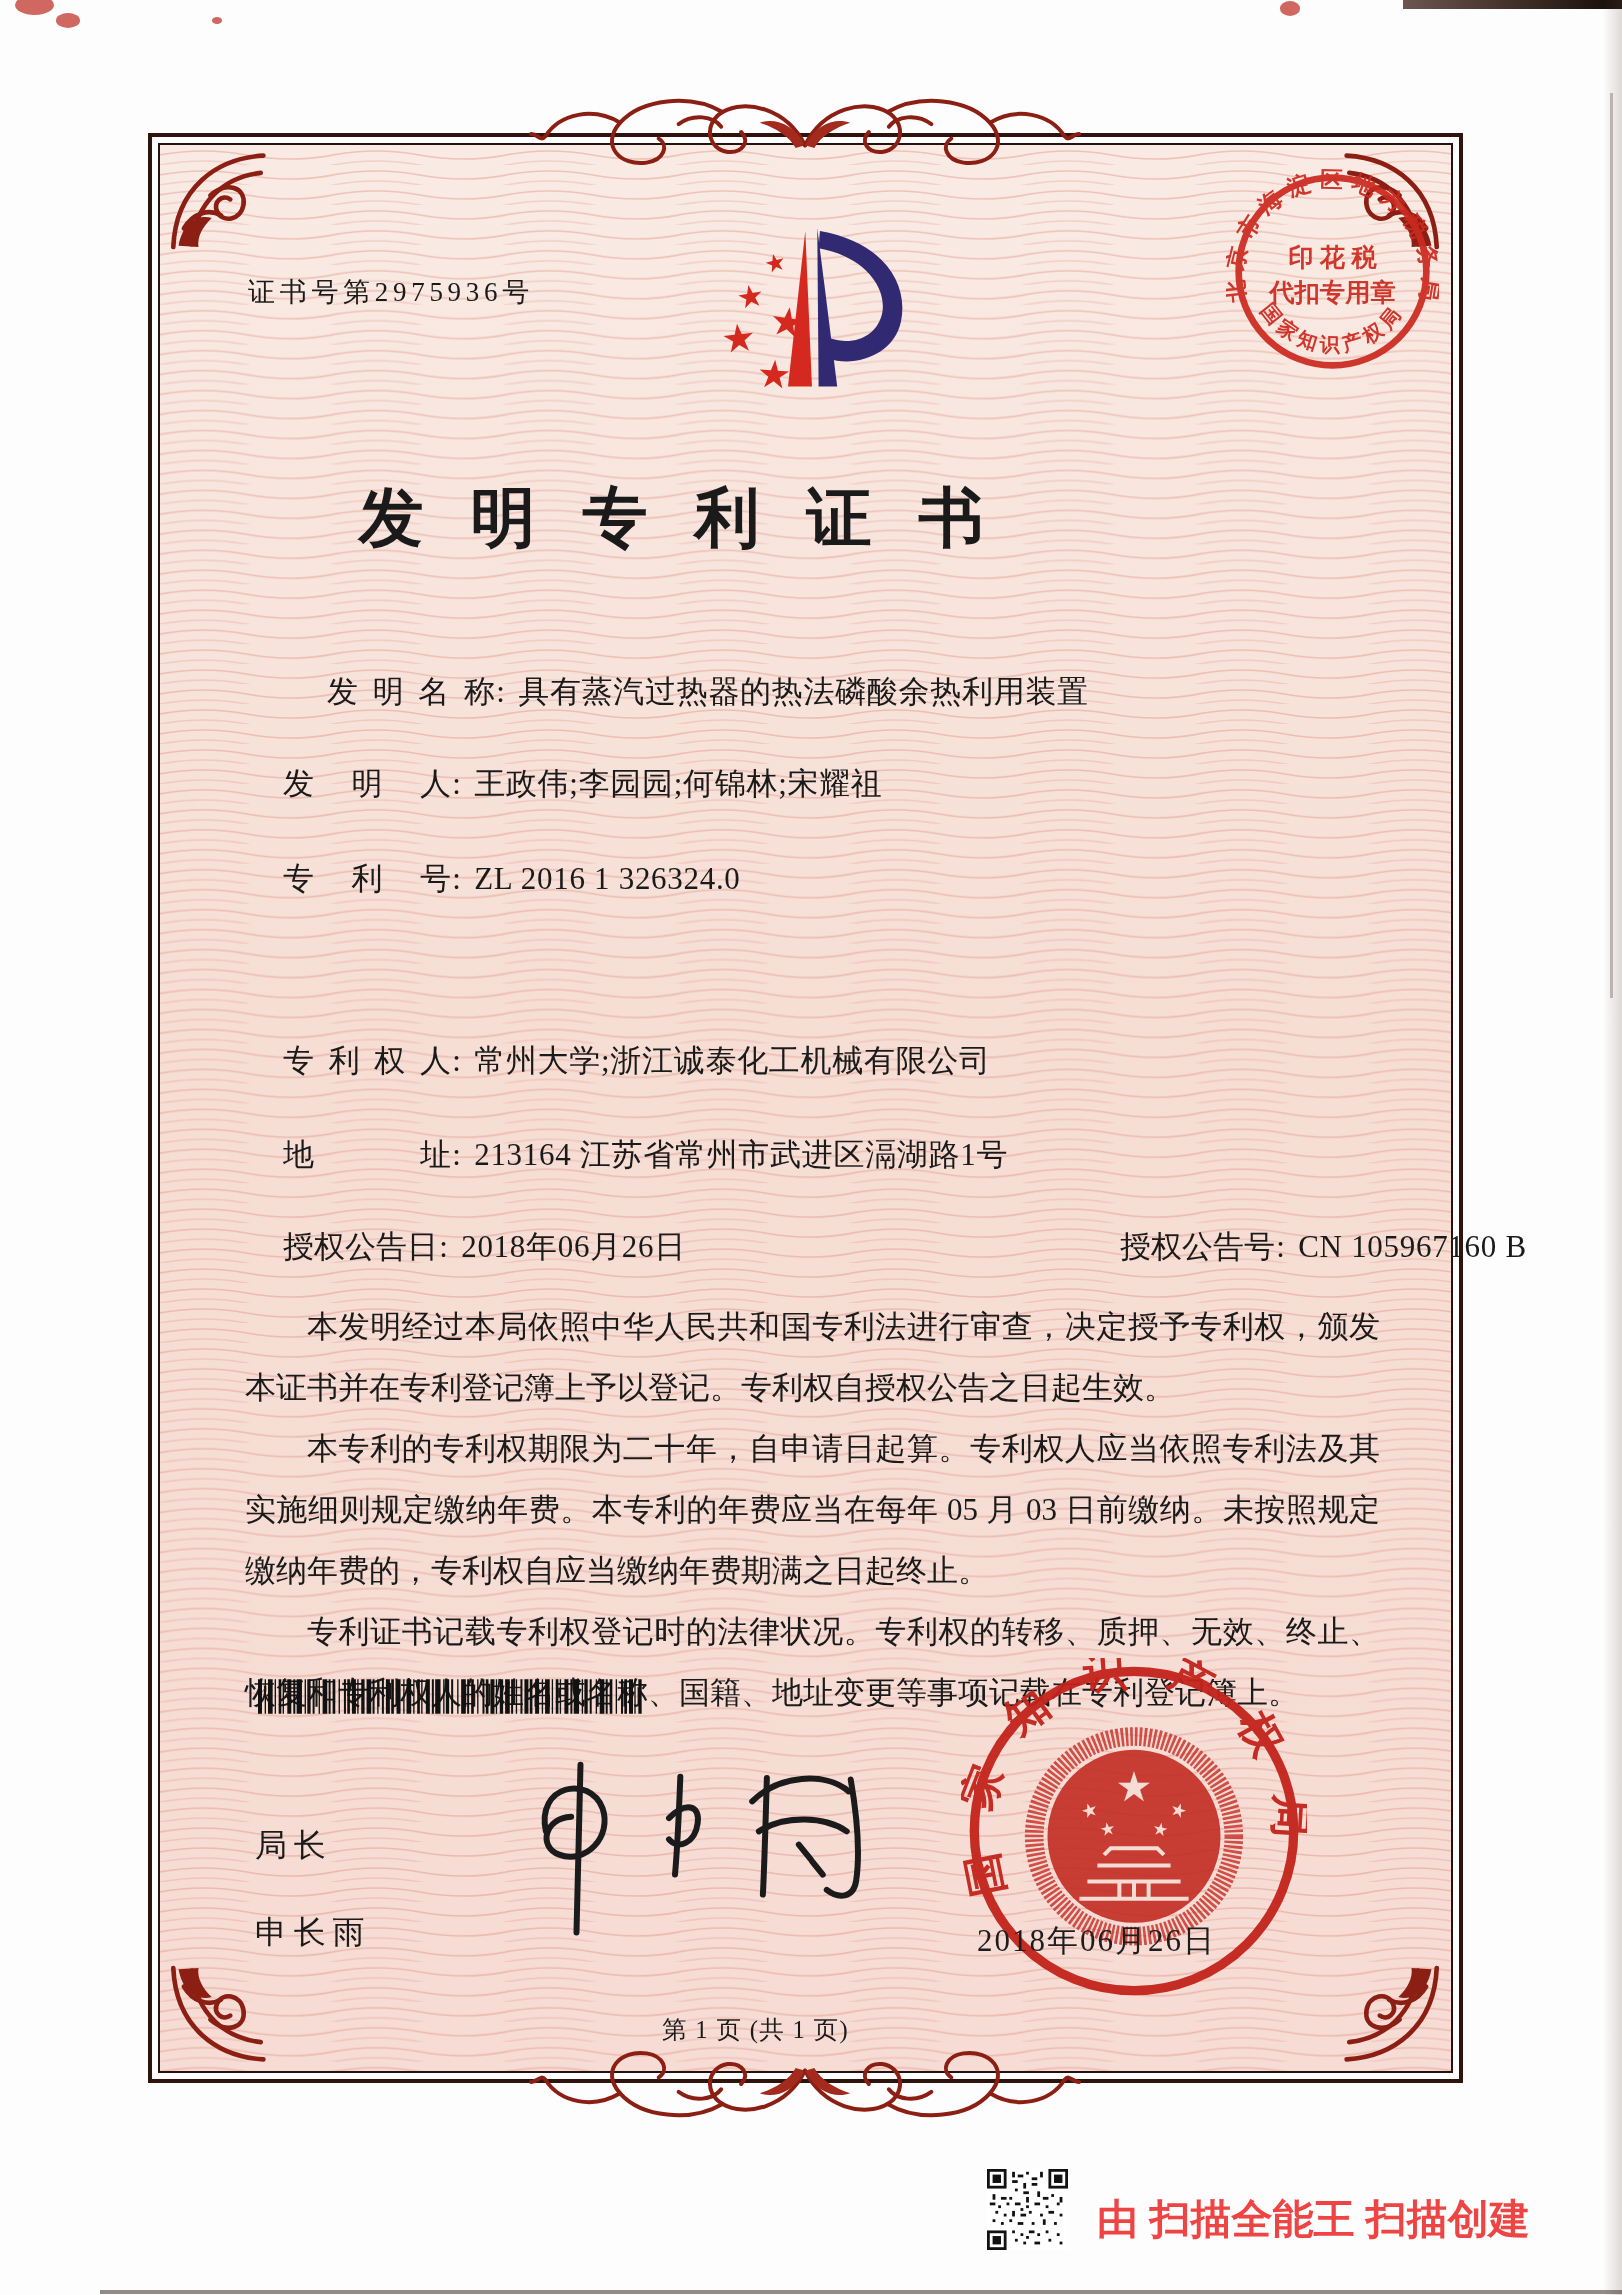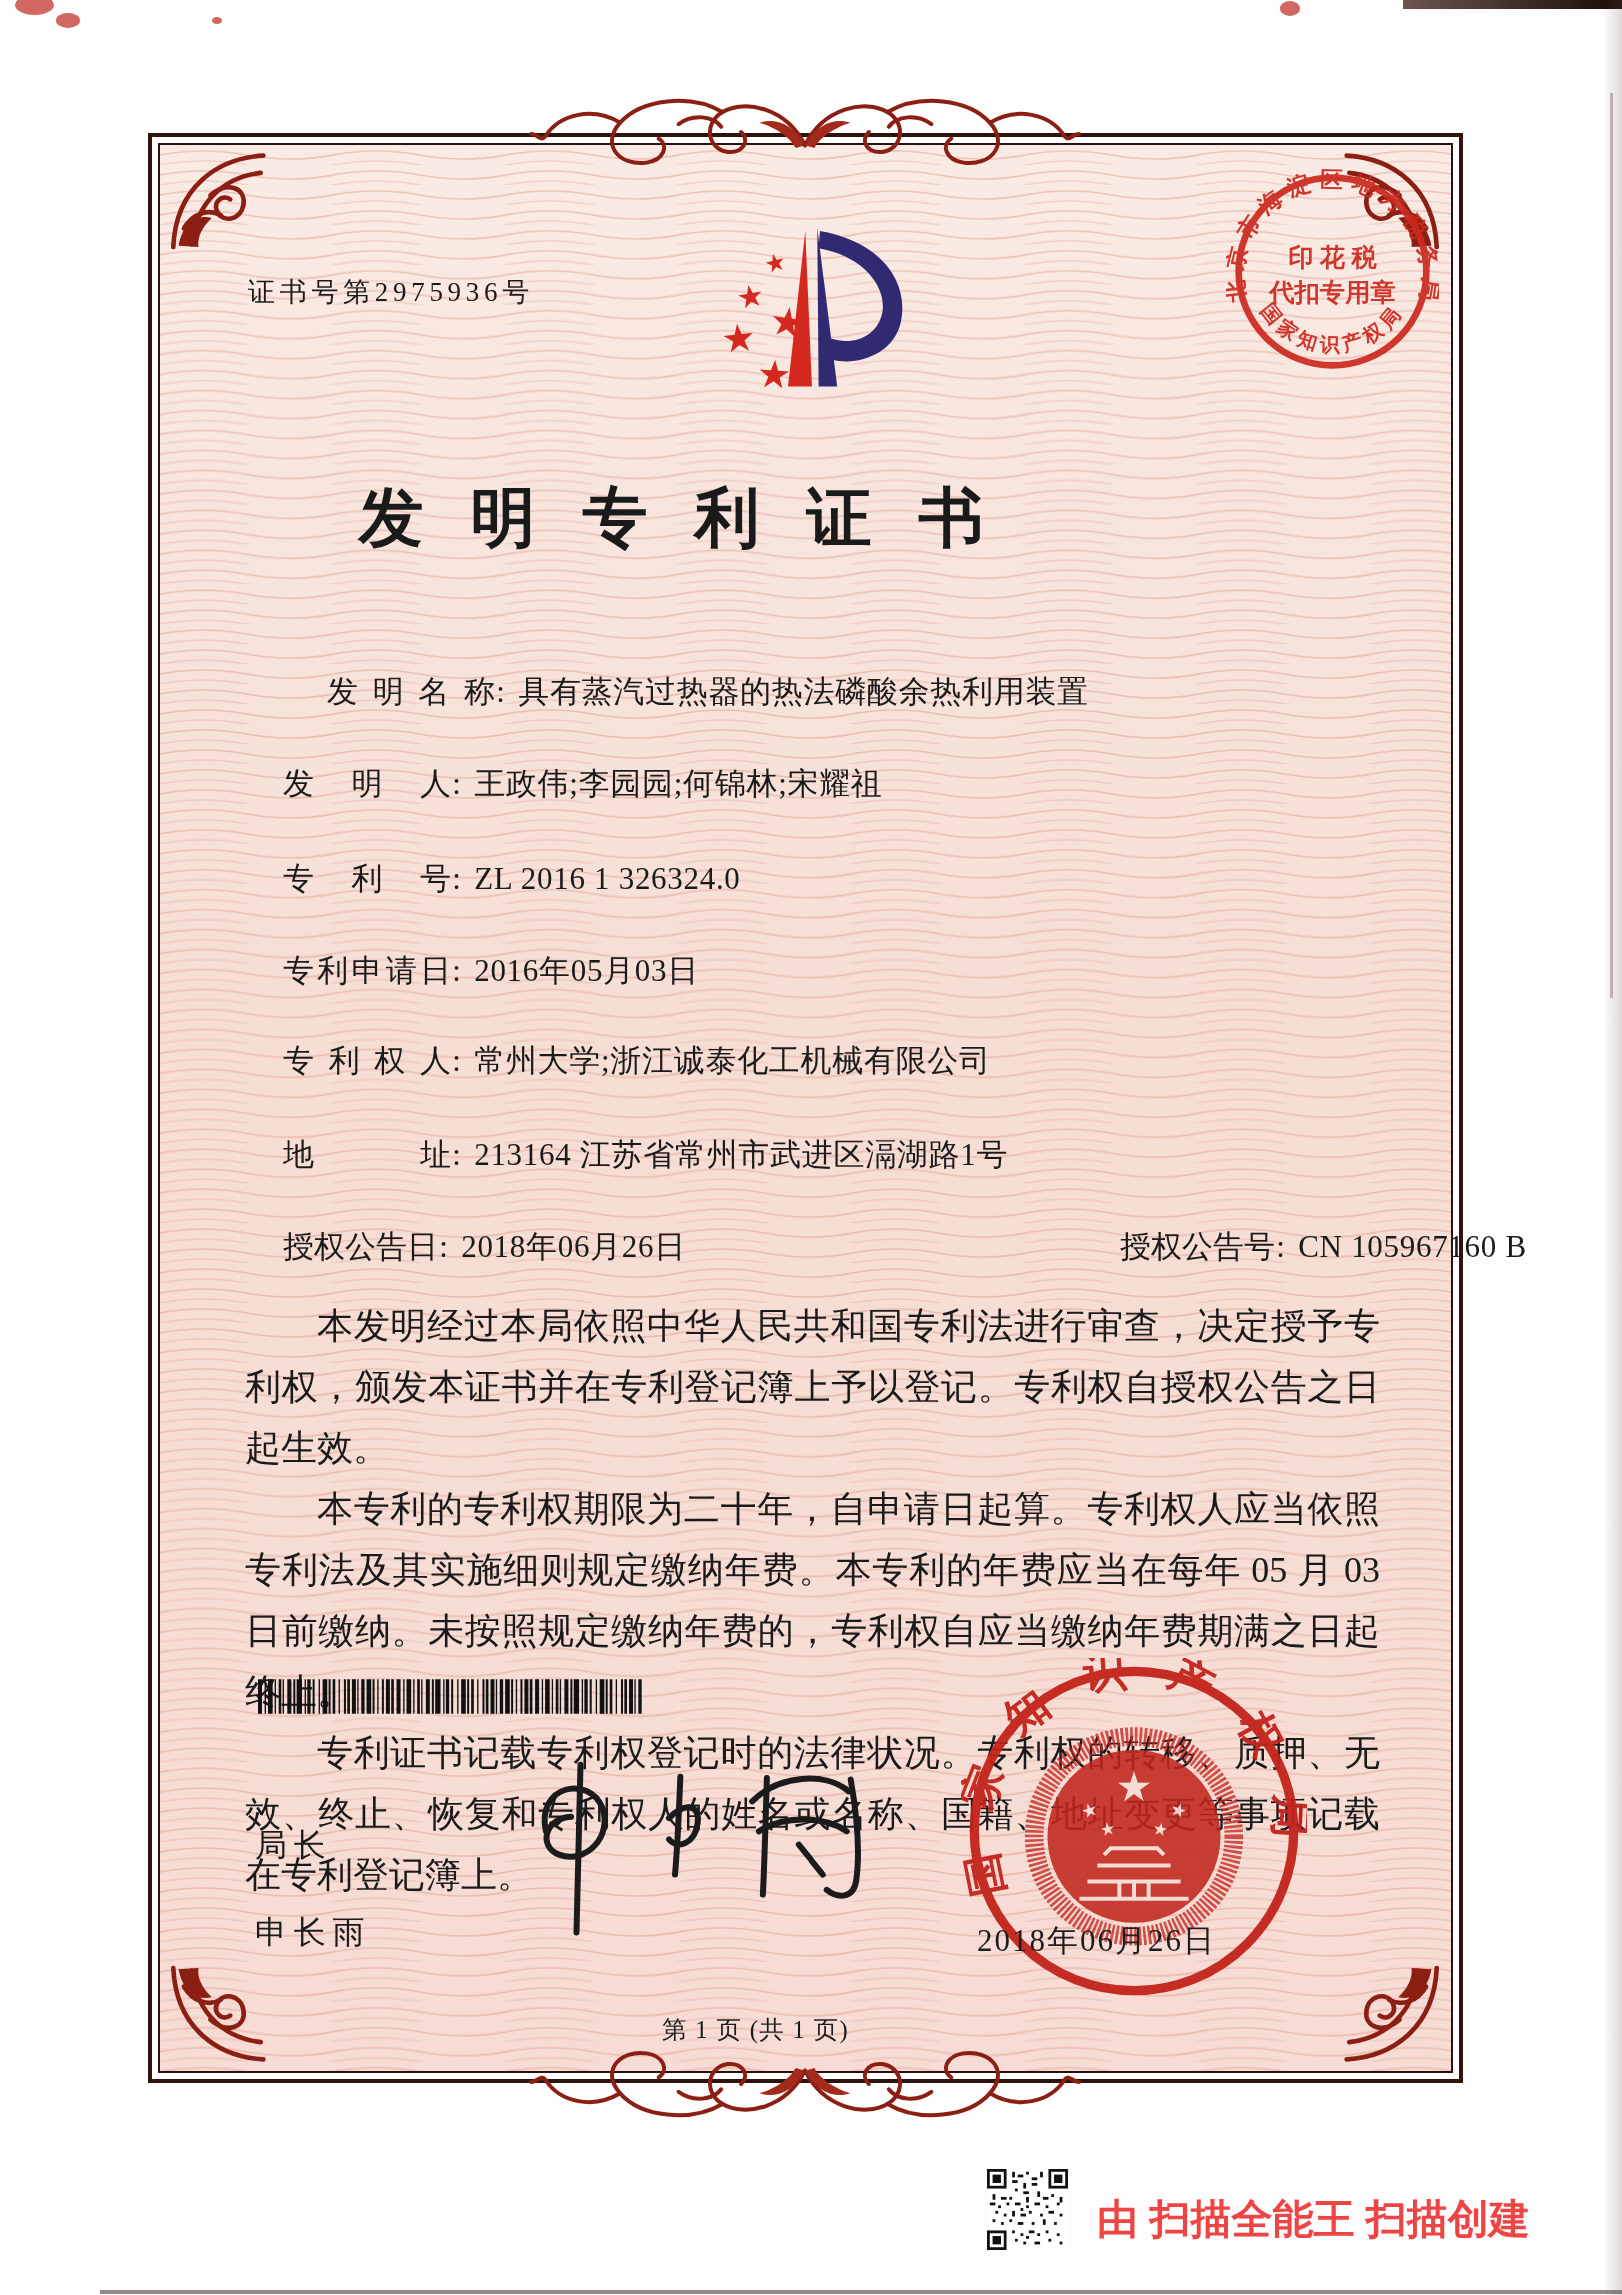--- a/index.html
+++ b/index.html
@@ -23,21 +23,21 @@
   .cert-no{position:absolute;left:248px;top:274px;font-size:27px;letter-spacing:4.7px;z-index:4;}
   .logo{position:absolute;left:675px;top:212px;z-index:4;}
   .tax-stamp{position:absolute;left:1226px;top:165px;z-index:5;opacity:.93;}
   .doc-title{position:absolute;left:148px;top:474px;width:1046px;text-align:center;
              font-size:65px;font-weight:700;letter-spacing:47px;text-indent:47px;z-index:4;}
   .row{position:absolute;left:283px;font-size:31px;white-space:nowrap;z-index:4;}
   .row .lbl{display:inline-block;width:168px;text-align:justify;text-align-last:justify;}
   .row .colon{display:inline-block;margin-left:1.3px;}
   .row .val{margin-left:13.3px;letter-spacing:0.7px;}
   .grant2{position:absolute;left:837px;top:0;white-space:nowrap;}
-  .body-text{position:absolute;left:245px;top:1296px;width:1135px;font-size:36px;
+  .body-text{position:absolute;left:245px;top:1296px;width:1135px;font-size:31px;
              line-height:61px;text-align:justify;z-index:4;}
   .body-text p{margin:0;text-indent:2em;}
   .barcode{position:absolute;left:258px;top:1679px;z-index:4;}
   .officer{position:absolute;left:255px;top:1824px;font-size:32px;letter-spacing:6.7px;z-index:4;}
   .officer .name{margin-top:43px;}
   .signature{position:absolute;left:466px;top:1738px;z-index:6;}
   .seal{position:absolute;left:961px;top:1658px;z-index:5;opacity:.95;}
   .seal-date{position:absolute;left:977px;top:1920px;font-size:31px;letter-spacing:2px;
              color:#1d1d1d;z-index:6;white-space:nowrap;}
   .page-num{position:absolute;left:662px;top:2013px;font-size:24.6px;letter-spacing:1.3px;z-index:4;}
@@ -171,23 +171,20 @@
   <div class="doc-title">发明专利证书</div>
 
   <div class="row" style="top:671px;margin-left:44px;">
     <span class="lbl">发明名称</span><span class="colon">:</span><span class="val">具有蒸汽过热器的热法磷酸余热利用装置</span>
   </div>
   <div class="row" style="top:763px;">
     <span class="lbl">发明人</span><span class="colon">:</span><span class="val">王政伟;李园园;何锦林;宋耀祖</span>
   </div>
   <div class="row" style="top:858px;">
     <span class="lbl">专利号</span><span class="colon">:</span><span class="val">ZL 2016 1 326324.0</span>
-  </div>
-  <div class="row" style="top:950px;">
-    <span class="lbl">专利申请日</span><span class="colon">:</span><span class="val">2016年05月03日</span>
   </div>
   <div class="row" style="top:1040px;">
     <span class="lbl">专利权人</span><span class="colon">:</span><span class="val">常州大学;浙江诚泰化工机械有限公司</span>
   </div>
   <div class="row" style="top:1134px;">
     <span class="lbl">地址</span><span class="colon">:</span><span class="val">213164 江苏省常州市武进区滆湖路1号</span>
   </div>
   <div class="row" style="top:1226px;">
     <span>授权公告日</span><span class="colon">:</span><span class="val">2018年06月26日</span>
     <span class="grant2">

